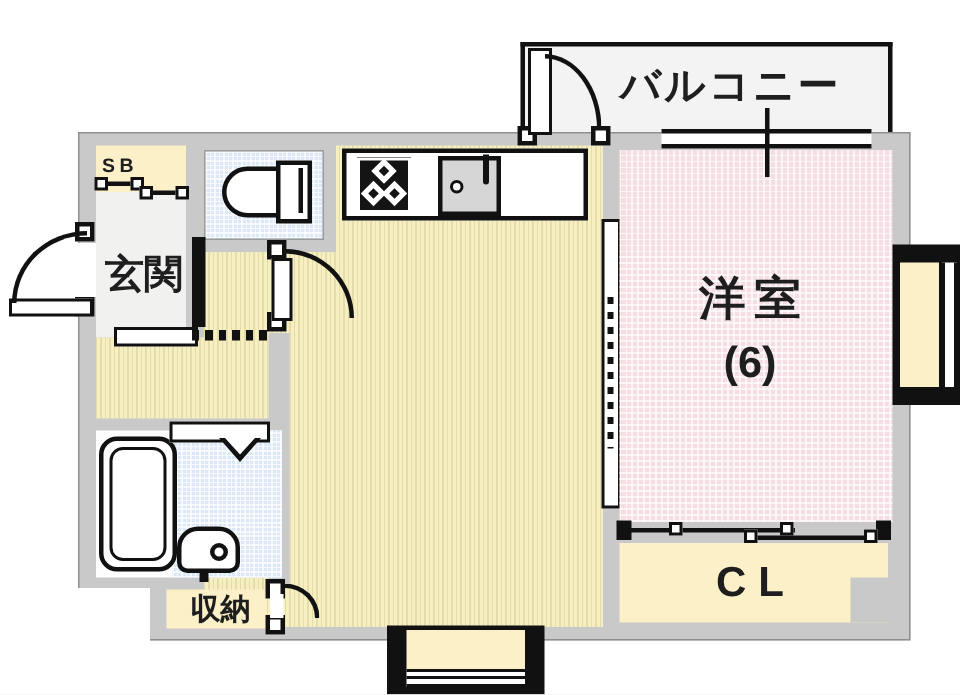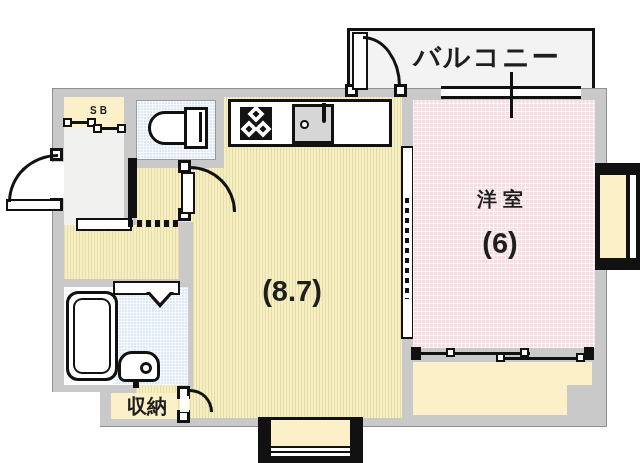--- a/index.html
+++ b/index.html
@@ -89,22 +89,23 @@
 
   <div class="f-cream" style="left:111px;top:393px;width:67px;height:26px;"></div>
   <div class="lbl" style="left:147px;top:406px;font-size:20px;">収納</div>
 
   <div class="post" style="left:177px;top:386px;"></div>
   <div class="post" style="left:177px;top:410px;"></div>
   <div class="abs" style="left:180px;top:396px;width:9px;height:16px;background:#fff;"></div>
   <div class="arc tr" style="left:190px;top:389px;width:23px;height:23px;"></div>
 
   <div class="f-cream" style="left:64px;top:97px;width:60px;height:31px;"></div>
-  <div class="lbl" style="left:100px;top:110px;font-size:10px;letter-spacing:3px;">SB</div>
+  <div class="lbl" style="left:80px;top:110px;font-size:13px;letter-spacing:3px;">SB</div>
   <div class="f-white" style="left:64px;top:128px;width:60px;height:97px;"></div>
+  <div class="lbl" style="left:96px;top:183px;font-size:26px;">玄関</div>
 
   <div class="sbar" style="left:66px;top:121px;width:28px;"></div>
   <div class="hdl" style="left:63px;top:118px;"></div>
   <div class="hdl" style="left:87px;top:118px;"></div>
   <div class="sbar" style="left:96px;top:127px;width:28px;"></div>
   <div class="hdl" style="left:93px;top:124px;"></div>
   <div class="hdl" style="left:117px;top:124px;"></div>
 
   <div class="leaf" style="left:76px;top:218px;width:52px;height:9px;"></div>
   <div class="abs" style="left:128px;top:220px;width:50px;height:7px;background-image:repeating-linear-gradient(90deg,#111 0 5px,transparent 5px 9px);"></div>
@@ -118,49 +119,49 @@
   <div class="post" style="left:178px;top:160px;"></div>
   <div class="post" style="left:178px;top:208px;"></div>
   <div class="leaf" style="left:181px;top:172px;width:10px;height:38px;"></div>
   <div class="arc tr" style="left:190px;top:166px;width:46px;height:46px;"></div>
 
   <div class="abs" style="left:401px;top:146px;width:13px;height:193px;background:#fff;border:2.5px solid #111;box-sizing:border-box;">
     <div class="abs" style="left:2px;top:50px;width:4px;height:101px;background-image:repeating-linear-gradient(180deg,#111 0 5px,transparent 5px 10px);"></div>
   </div>
 
   <div class="f-pink" style="left:413px;top:100px;width:182px;height:248px;"></div>
-  <div class="lbl" style="left:503px;top:199px;font-size:20px;letter-spacing:6px;">洋室</div>
+  <div class="lbl" style="left:503px;top:199px;font-size:31px;letter-spacing:6px;">洋室</div>
   <div class="lbl" style="left:500px;top:243px;font-size:29px;">(6)</div>
 
   <div class="stub" style="left:411px;top:347px;width:10px;height:13px;"></div>
   <div class="stub" style="left:584px;top:347px;width:10px;height:13px;"></div>
   <div class="sbar" style="left:420px;top:352px;width:110px;"></div>
   <div class="hdl" style="left:446px;top:348px;"></div>
   <div class="hdl" style="left:520px;top:348px;"></div>
   <div class="sbar" style="left:496px;top:357px;width:94px;"></div>
   <div class="hdl" style="left:496px;top:353px;"></div>
   <div class="hdl" style="left:576px;top:353px;"></div>
 
   <div class="f-cream" style="left:413px;top:362px;width:179px;height:53px;"></div>
   <div class="wall" style="left:567px;top:385px;width:25px;height:30px;"></div>
+  <div class="lbl" style="left:504px;top:388px;font-size:28px;letter-spacing:8px;">CL</div>
 
   <div class="abs" style="left:347px;top:28px;width:248px;height:60px;background:#f3f3f3;border:3px solid #111;border-bottom:none;box-sizing:border-box;"></div>
   <div class="lbl" style="left:487px;top:57px;font-size:27px;letter-spacing:2px;">バルコニー</div>
   <div class="post" style="left:345px;top:84px;"></div>
   <div class="post" style="left:394px;top:84px;"></div>
   <div class="leaf" style="left:352px;top:32px;width:12px;height:54px;"></div>
   <div class="arc tr" style="left:363px;top:36px;width:38px;height:50px;"></div>
   <div class="win-h" style="left:441px;top:86px;width:140px;height:13px;"></div>
   <div class="stub" style="left:510px;top:72px;width:3px;height:46px;"></div>
 
   <div class="abs" style="left:595px;top:163px;width:45px;height:107px;background:#111;">
     <div class="abs" style="left:5px;top:12px;width:26px;height:83px;background:#fbf0c8;"></div>
     <div class="abs" style="left:33px;top:12px;width:10px;height:83px;background:#fff;border-left:2.5px solid #111;border-right:2.5px solid #111;box-sizing:border-box;"></div>
   </div>
 
   <div class="abs" style="left:258px;top:417px;width:105px;height:46px;background:#111;">
     <div class="abs" style="left:13px;top:3px;width:79px;height:26px;background:#fbf0c8;"></div>
     <div class="abs" style="left:13px;top:29px;width:79px;height:12px;background:#fff;border-top:2.5px solid #111;border-bottom:2.5px solid #111;box-sizing:border-box;background-image:linear-gradient(transparent 0 3px,#111 3px 5px,transparent 5px);"></div>
   </div>
 
-  <div class="lbl" style="left:292px;top:291px;font-size:29px;">(8.7)</div>
 
 </div>
 
 </body></html>

